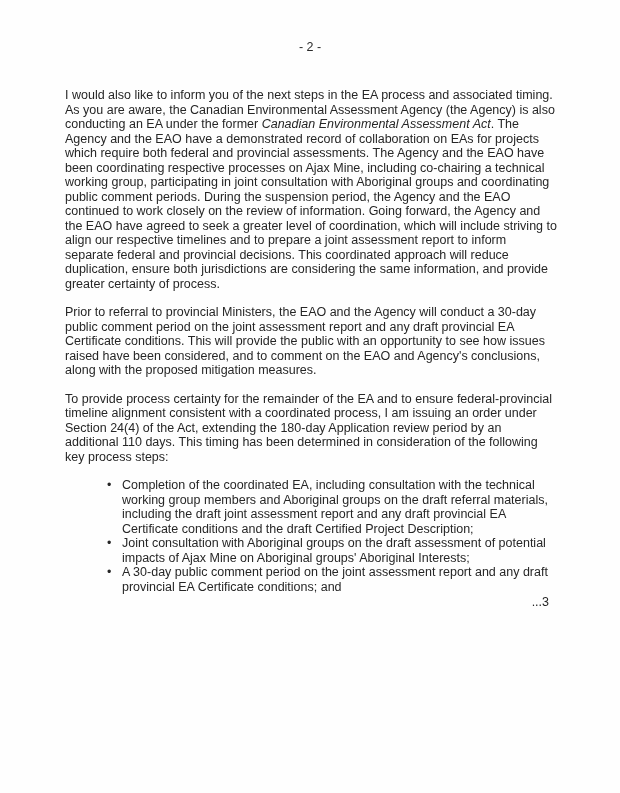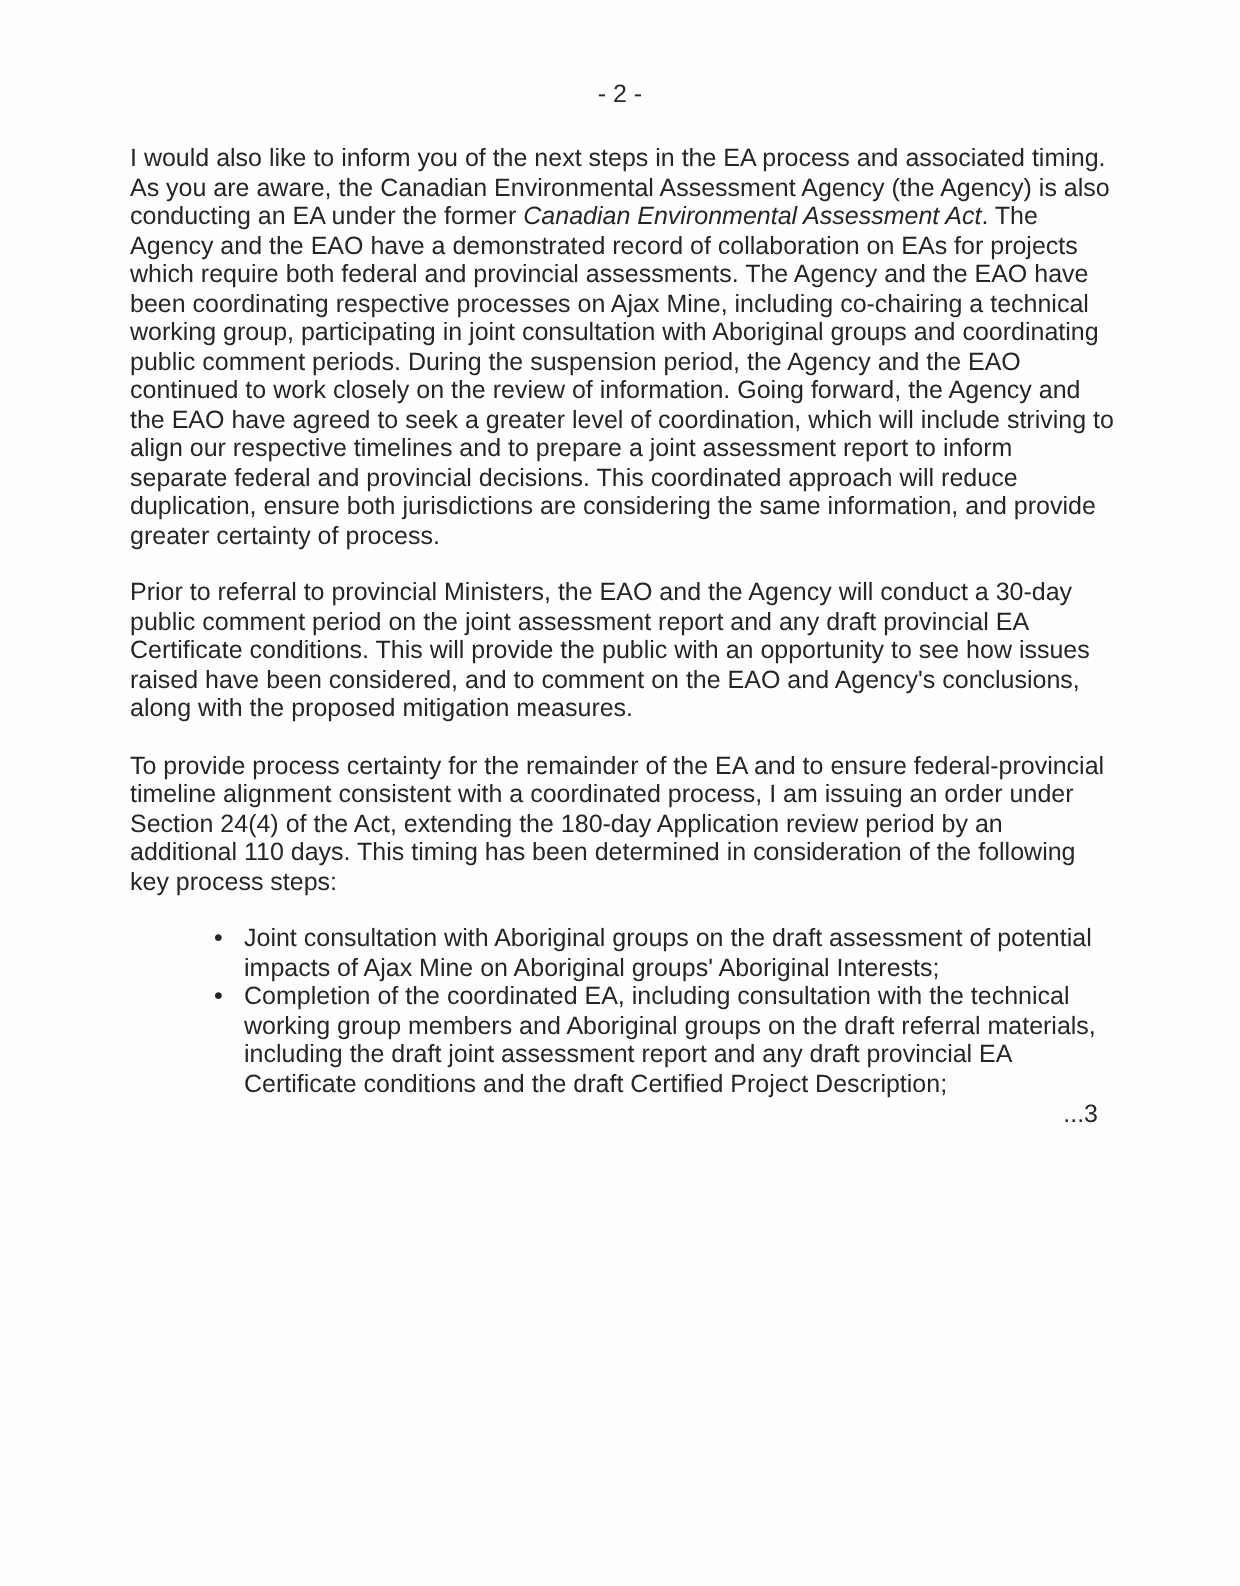--- a/index.html
+++ b/index.html
@@ -24,21 +24,21 @@
     position: absolute;
     top: 40px;
     left: 0;
     width: 620px;
     text-align: center;
     font-size: 12.5px;
     color: #2a2a2a;
   }
   .letter-body {
     position: absolute;
-    top: 72px;
+    top: 88px;
     left: 65px;
     width: 492px;
     font-size: 12.5px;
     line-height: 14.5px;
     text-align: left;
     color: #262626;
   }
   .letter-body p {
     margin: 0 0 14px 0;
   }
@@ -80,21 +80,22 @@
   <div class="letter-body">
 
     <p><span>I would also like to inform you of the next steps in the EA process and associated timing. As you are aware, the Canadian Environmental Assessment Agency (the Agency) is also conducting an EA under the former </span><em class="act-title">Canadian Environmental Assessment Act</em><span>. The Agency and the EAO have a demonstrated record of collaboration on EAs for projects which require both federal and provincial assessments. The Agency and the EAO have been coordinating respective processes on Ajax Mine, including co-chairing a technical working group, participating in joint consultation with Aboriginal groups and coordinating public comment periods. During the suspension period, the Agency and the EAO continued to work closely on the review of information. Going forward, the Agency and the EAO have agreed to seek a greater level of coordination, which will include striving to align our respective timelines and to prepare a joint assessment report to inform separate federal and provincial decisions. This coordinated approach will reduce duplication, ensure both jurisdictions are considering the same information, and provide greater certainty of process.</span></p>
 
 
     <p>Prior to referral to provincial Ministers, the EAO and the Agency will conduct a 30-day public comment period on the joint assessment report and any draft provincial EA Certificate conditions. This will provide the public with an opportunity to see how issues raised have been considered, and to comment on the EAO and Agency's conclusions, along with the proposed mitigation measures.</p>
 
     <p>To provide process certainty for the remainder of the EA and to ensure federal-provincial timeline alignment consistent with a coordinated process, I am issuing an order under Section 24(4) of the Act, extending the 180-day Application review period by an additional 110 days. This timing has been determined in consideration of the following key process steps:</p>
 
     <ul class="process-steps">
+      <li>Completion of the coordinated EA, including consultation with the technical working group members and Aboriginal groups on the draft referral materials, including the draft joint assessment report and any draft provincial EA Certificate conditions and the draft Certified Project Description;</li>
       <li>Joint consultation with Aboriginal groups on the draft assessment of potential impacts of Ajax Mine on Aboriginal groups' Aboriginal Interests;</li>
-      <li>Completion of the coordinated EA, including consultation with the technical working group members and Aboriginal groups on the draft referral materials, including the draft joint assessment report and any draft provincial EA Certificate conditions and the draft Certified Project Description;</li>
+      <li>A 30-day public comment period on the joint assessment report and any draft provincial EA Certificate conditions; and</li>
     </ul>
 
     <div class="continuation">...3</div>
 
   </div>
 
 </div>
 
 </body></html>

